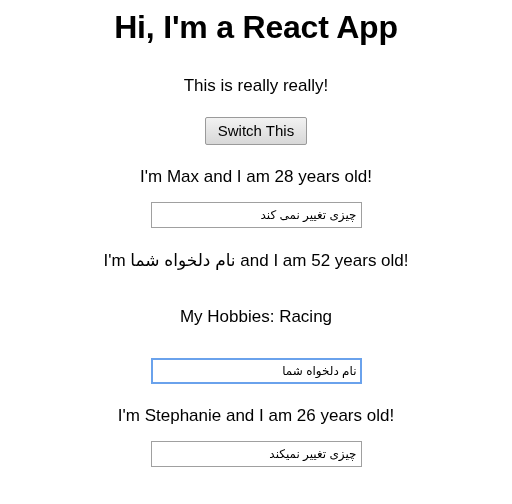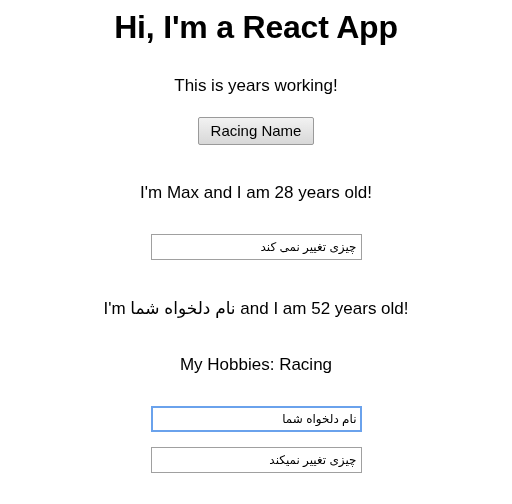--- a/index.html
+++ b/index.html
@@ -50,21 +50,21 @@
     color: #000000;
     background: linear-gradient(#f2f2f2, #e2e2e2 60%, #d8d8d8);
     border: 1px solid #9a9a9a;
     border-radius: 2px;
     padding: 5px 12px 6px 12px;
     cursor: pointer;
   }
 
   .person-line {
     font-size: 17px;
-    margin: 16px;
+    margin: 0;
     padding-top: 22px;
   }
 
   .input-row {
     padding-top: 15px;
   }
 
   .name-input {
     box-sizing: border-box;
     width: 211px;
@@ -97,38 +97,39 @@
     unicode-bidi: isolate;
   }
 </style>
 </head>
 <body>
 
 <div class="app">
 
   <h1 class="app-title">Hi, I'm a React App</h1>
 
-  <p class="subtitle">This is years working!</p>
+  <p class="subtitle">This is really really!</p>
 
   <div class="btn-row">
-    <button class="switch-button" type="button">Racing Name</button>
+    <button class="switch-button" type="button">Switch This</button>
   </div>
 
   <p class="person-line">I'm Max and I am 28 years old!</p>
 
   <div class="input-row">
     <input class="name-input" type="text" value="چیزی تغییر نمی کند" style="">
   </div>
 
   <p class="person-line"><span>I'm </span><span class="rtl-span">نام دلخواه شما</span><span> and I am 52 years old!</span></p>
 
   <p class="hobbies-line">My Hobbies: Racing</p>
 
   <div class="input-row">
     <input class="name-input focused" type="text" autofocus="" value="نام دلخواه شما" style="">
   </div>
 
+  <p class="person-line">I'm Stephanie and I am 26 years old!</p>
 
   <div class="input-row">
     <input class="name-input" type="text" value="چیزی تغییر نمیکند" style="">
   </div>
 
 </div>
 
 </body></html>

